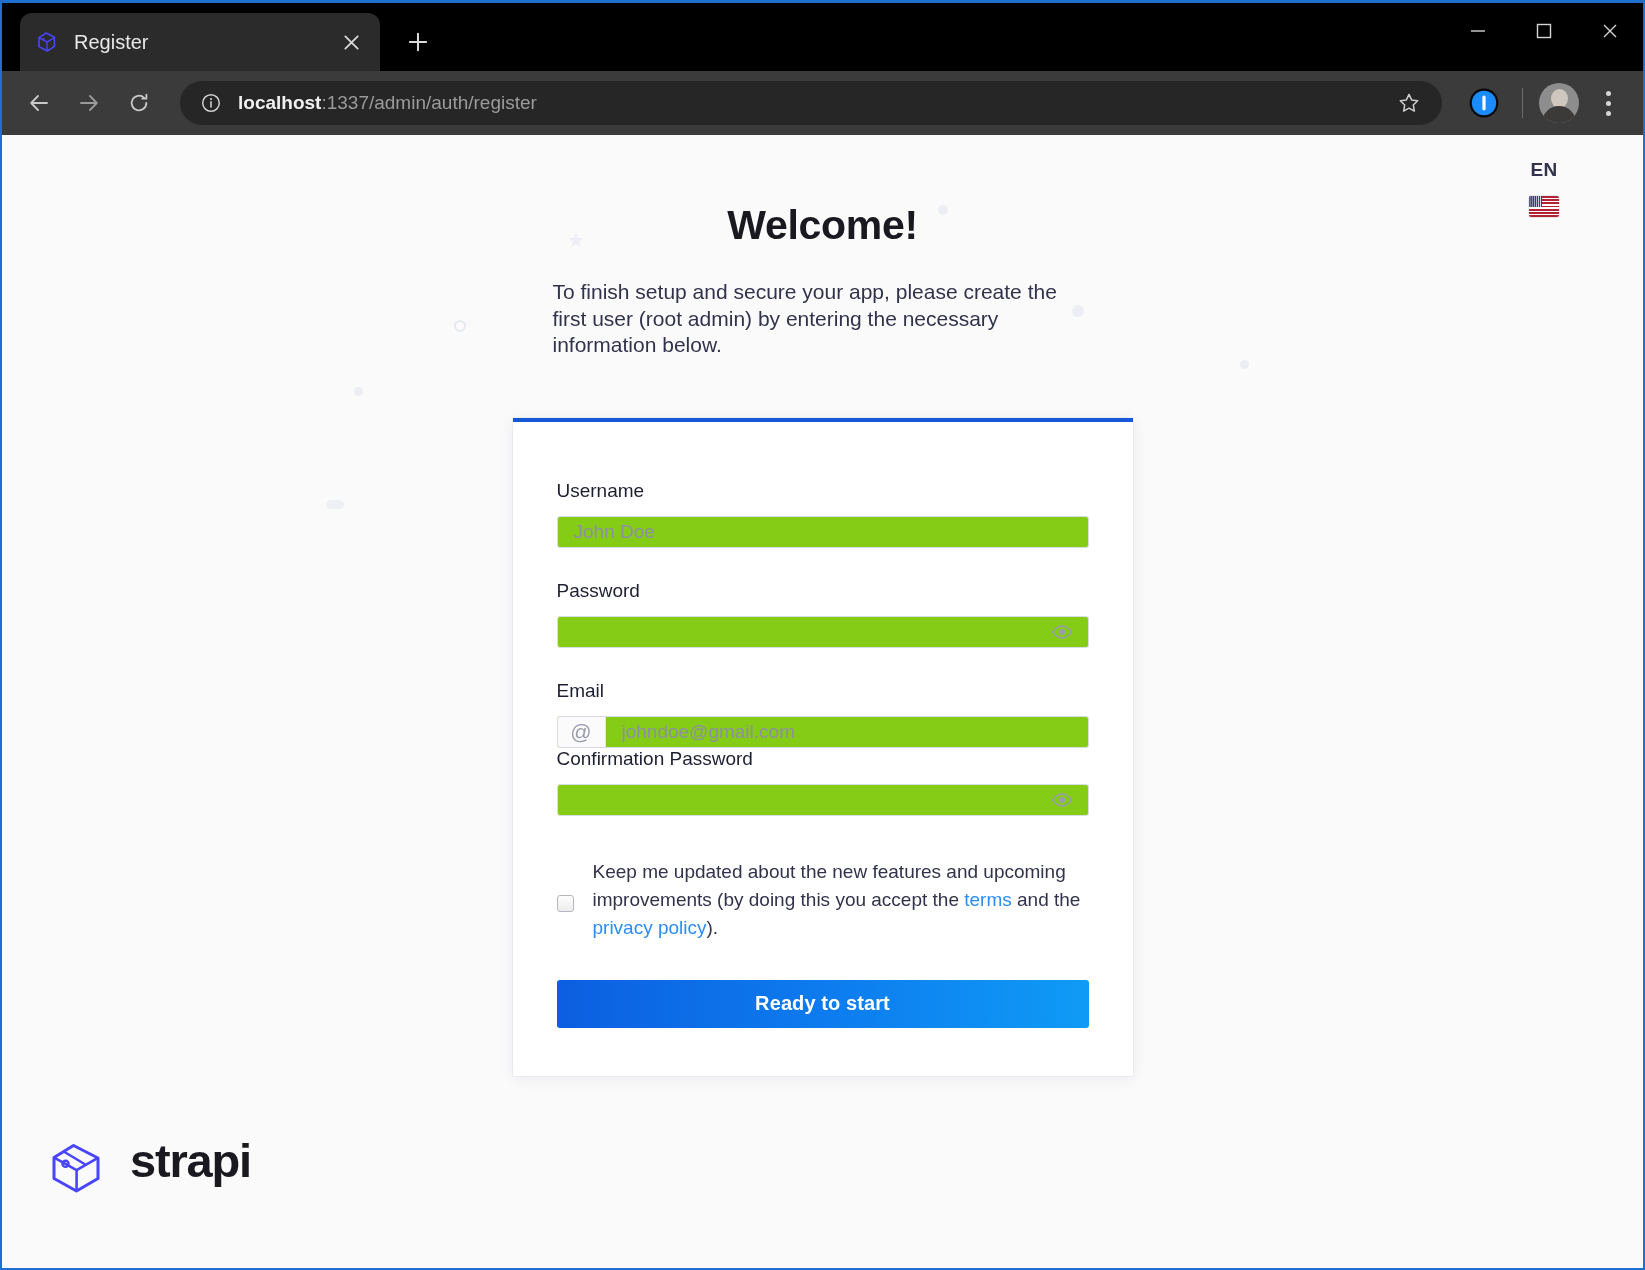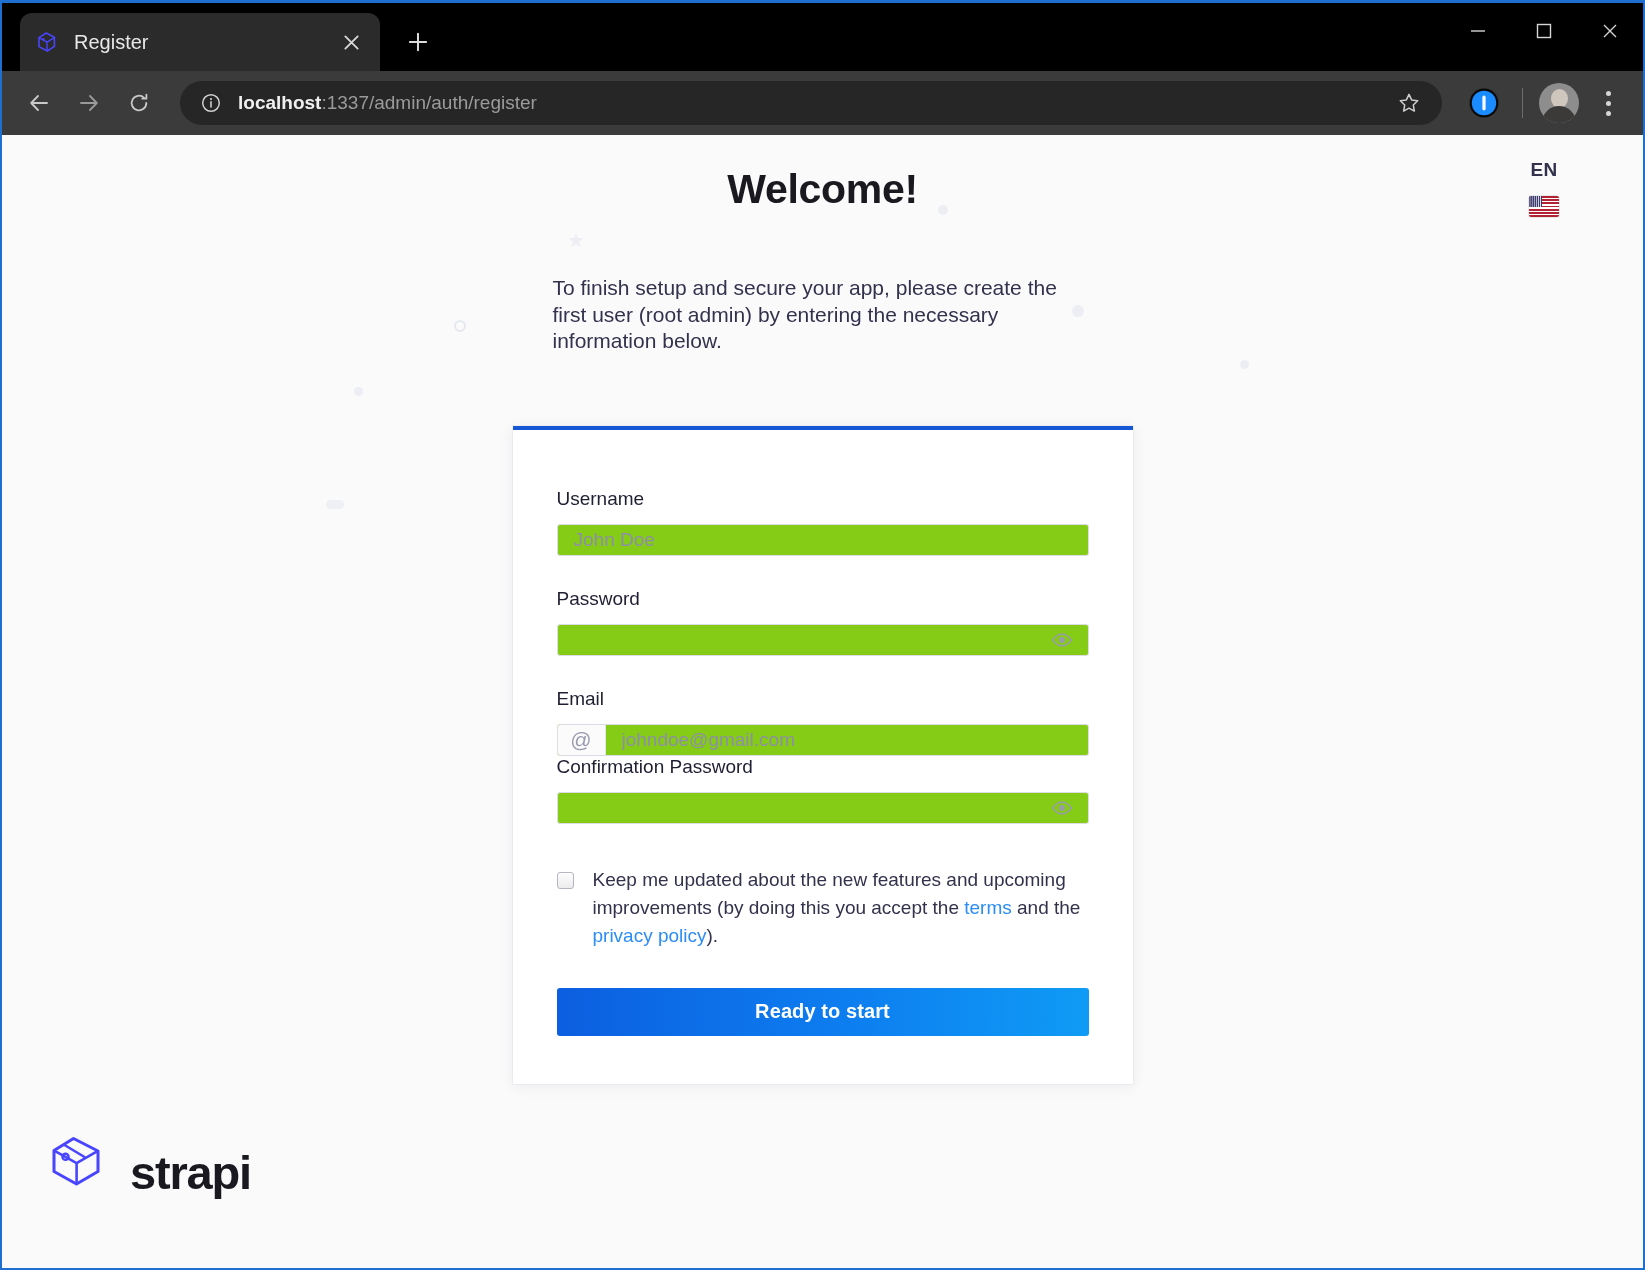--- a/index.html
+++ b/index.html
@@ -242,43 +242,42 @@
       radial-gradient(circle, #ffffff 0.45px, transparent 0.6px);
     background-size: 2.1px 1.9px;
   }
 
   .page {
     position: absolute;
     inset: 0;
     display: flex;
     flex-direction: column;
     align-items: center;
-    padding-top: 32px;
-    gap: 32px;
+    padding-top: 68px;
   }
 
   .headline {
     font-size: 41px;
     font-weight: 700;
     color: #19191f;
     letter-spacing: -.3px;
     line-height: 1.1;
   }
   .subtitle {
     margin-top: 31px;
     width: 540px;
     text-align: left;
     font-size: 21px;
     line-height: 1.26;
     color: #32324d;
     font-weight: 400;
   }
 
   .card {
-    margin-top: 40px;
+    margin-top: 60px;
     width: 620px;
     background: #ffffff;
     border-top: 4px solid #1657d6;
     box-shadow: 0 2px 14px rgba(33,33,52,.07), 0 0 0 1px rgba(33,33,52,.035);
     padding: 58px 44px 48px 44px;
   }
 
   .field { margin-bottom: 32px; }
   .field-label {
     display: block;
@@ -322,21 +321,21 @@
     align-self: stretch;
     background: #fbfbfc;
     border-right: 1px solid #e3e3ec;
     display: flex; align-items: center; justify-content: center;
     color: #9a9aae;
     font-size: 21px;
   }
 
   .consent {
     display: flex;
-    align-items: flex-start;
+    align-items: center;
     gap: 19px;
     margin-top: 42px;
     margin-bottom: 38px;
   }
   .cb {
     width: 17px; height: 17px;
     flex: 0 0 17px;
     margin-top: 6px;
     border: 1px solid #b6b6c0;
     border-radius: 3px;
@@ -361,23 +360,23 @@
     color: #ffffff;
     font-size: 20px;
     font-weight: 700;
     font-family: "Liberation Sans", sans-serif;
     letter-spacing: .1px;
   }
 
   .brand {
     position: absolute;
     left: 44px;
-    bottom: 72px;
-    display: flex;
-    align-items: flex-end;
+    bottom: 65px;
+    display: flex;
+    align-items: flex-start;
     gap: 22px;
   }
   .brand-word {
     font-size: 47px;
     font-weight: 700;
     color: #19191f;
     letter-spacing: -1.2px;
     line-height: 1;
   }
 </style>

